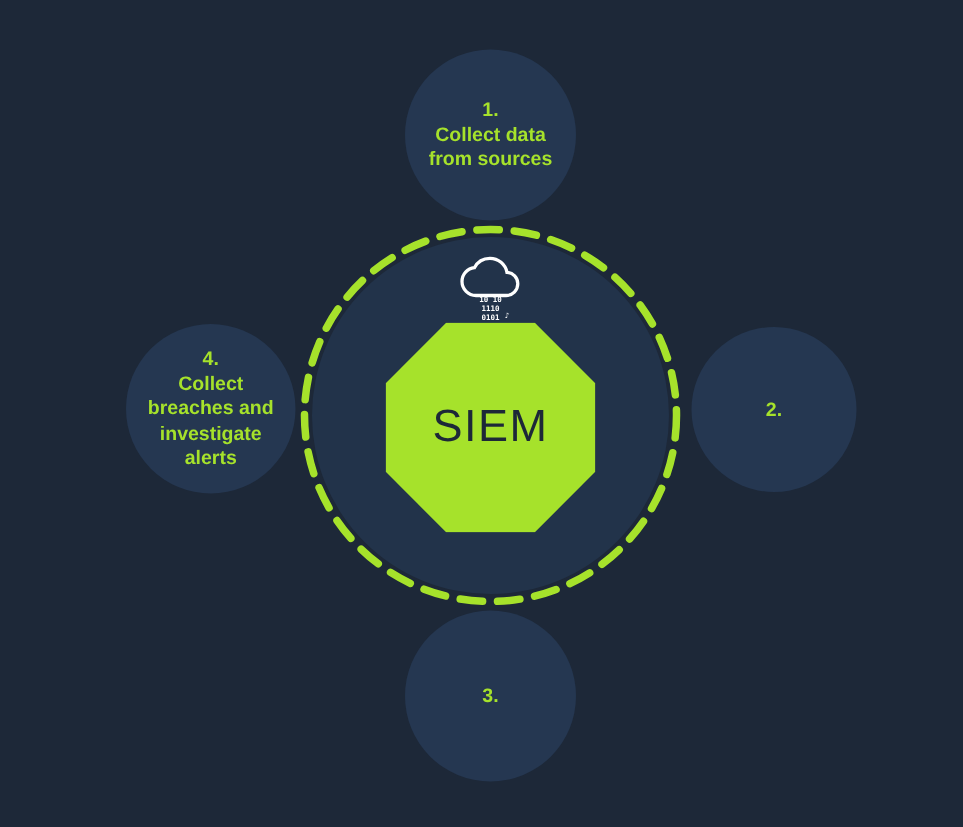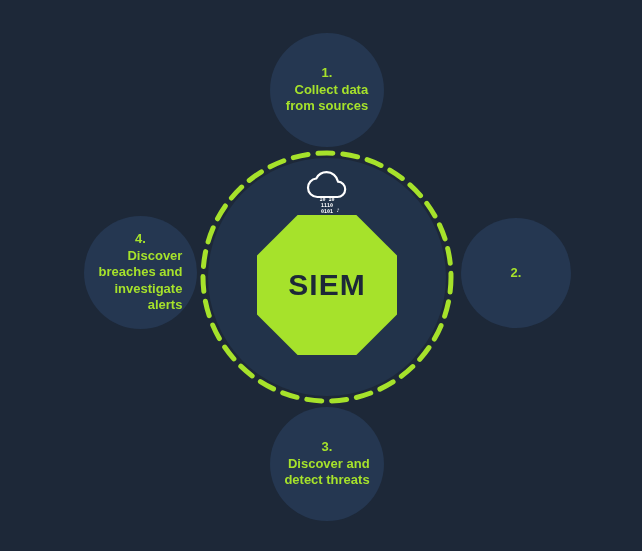--- a/index.html
+++ b/index.html
@@ -23,21 +23,21 @@
     color: #a6e22b;
     font-weight: bold;
     font-size: 13px;
     line-height: 1.28;
     display: flex;
     flex-direction: column;
     align-items: center;
     justify-content: center;
     text-align: center;
   }
-  .node .lbl { white-space: pre-line; text-align: right; }
+  .node .lbl { white-space: pre-line; }
   .node-top    { left: 270px; top: 33px;  width: 114px; height: 114px; }
   .node-right  { left: 461px; top: 218px; width: 110px; height: 110px; }
   .node-bottom { left: 270px; top: 407px; width: 114px; height: 114px; }
   .node-left   { left: 84px;  top: 216px; width: 113px; height: 113px; }
 
   
   .ring {
     position: absolute;
     left: 197px;
     top: 147px;
@@ -54,21 +54,21 @@
     height: 140px;
     background: #a6e22b;
     clip-path: polygon(29% 0, 71% 0, 100% 29%, 100% 71%, 71% 100%, 29% 100%, 0 71%, 0 29%);
     display: flex;
     align-items: center;
     justify-content: center;
   }
   .octagon .siem-label {
     color: #1d2838;
     font-size: 30px;
-    font-weight: bold;
+    font-weight: normal;
     letter-spacing: 1px;
   }
 
   
   .cloud-icon {
     position: absolute;
     left: 301px;
     top: 162px;
     width: 52px;
     height: 52px;
@@ -110,25 +110,23 @@
     <div class="lbl">Collect data
 from sources</div>
   </div>
 
   <div class="node node-right">
     <div class="num">2.</div>
   </div>
 
   <div class="node node-bottom">
     <div class="num">3.</div>
-    <div class="lbl">Discover and
-detect threats</div>
   </div>
 
   <div class="node node-left">
     <div class="num">4.</div>
-    <div class="lbl">Discover
+    <div class="lbl">Collect
 breaches and
 investigate
 alerts</div>
   </div>
 
 </div>
 
 </body></html>

